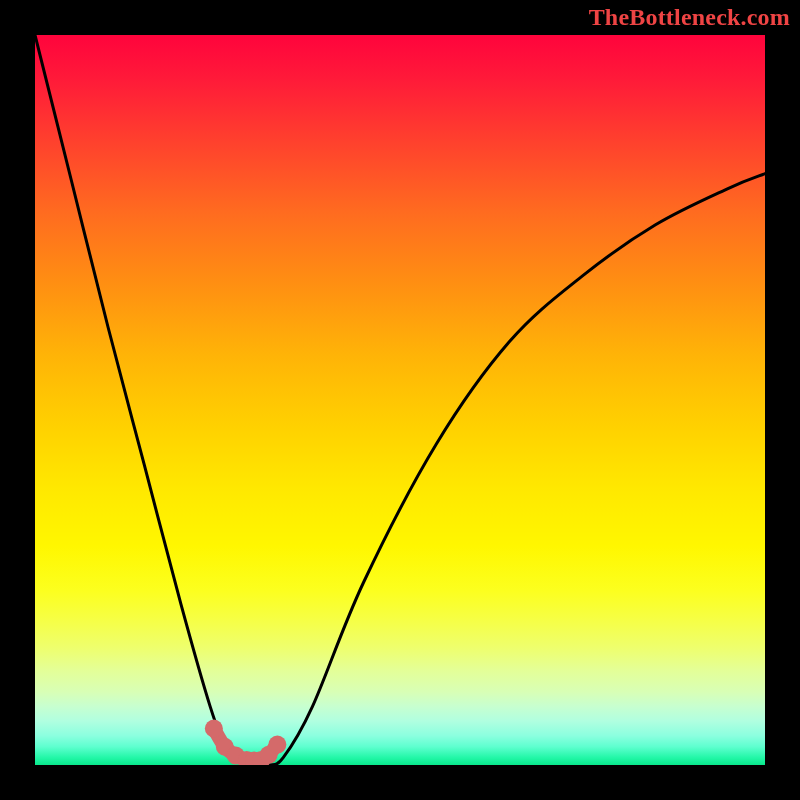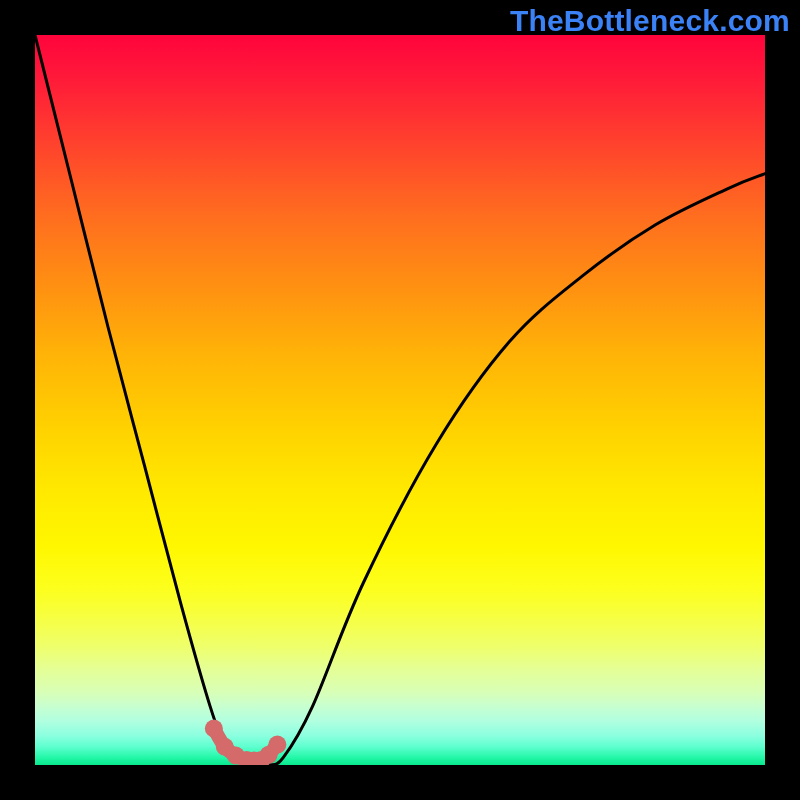--- a/index.html
+++ b/index.html
@@ -7,24 +7,24 @@
   .frame {
     position: absolute;
     left: 0; top: 0;
     width: 800px; height: 800px;
     background: #000;
   }
   .attribution {
     position: absolute;
     top: 4px;
     right: 10px;
-    font-family: Liberation Sans, sans-serif;
-    font-size: 30px;
+    font-family: Liberation Serif, serif;
+    font-size: 24px;
     font-weight: bold;
-    color: #3b82f6;
+    color: #ef4444;
     letter-spacing: 0.2px;
   }
   .plot-area {
     position: absolute;
     left: 35px;
     top: 35px;
     width: 730px;
     height: 730px;
   }
   .gradient-bg {

